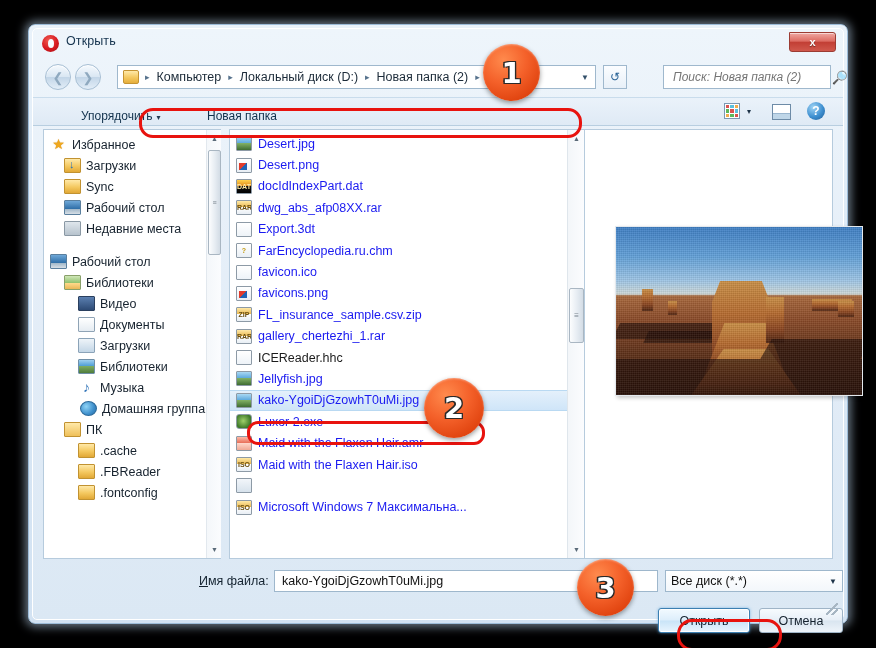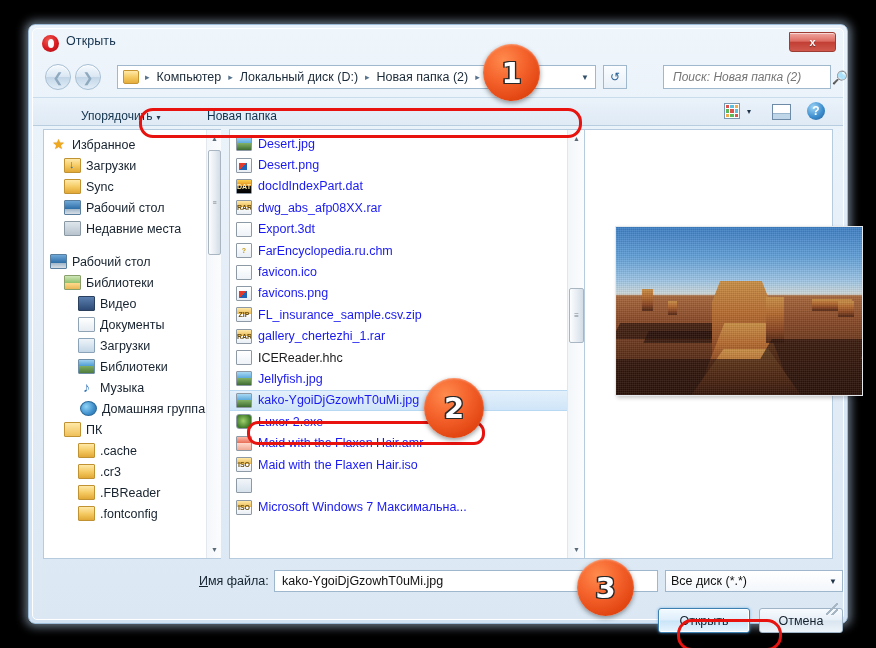--- a/index.html
+++ b/index.html
@@ -475,24 +475,20 @@
             <div class="nav-item" style="padding-left: 14px; align-items: center;">
               <span class="nav-ico ico-pc"></span>
               <span>ПК</span>
             </div>
             <div class="nav-item" style="padding-left: 28px;">
               <span class="nav-ico ico-folder"></span>
               <span>.cache</span>
             </div>
             <div class="nav-item" style="padding-left: 28px;">
               <span class="nav-ico ico-folder"></span>
-              <span>.cr3</span>
-            </div>
-            <div class="nav-item" style="padding-left: 28px;">
-              <span class="nav-ico ico-folder"></span>
               <span>.FBReader</span>
             </div>
             <div class="nav-item" style="padding-left: 28px;">
               <span class="nav-ico ico-folder"></span>
               <span>.fontconfig</span>
             </div>
           </div>
         <div style="position:absolute;right:0;top:0;width:15px;bottom:0;background:linear-gradient(to right,#f4f7fa,#fbfcfe);border-left:1px solid #e2e8ee">
           <div class="sb-arrow sb-up" style="width:15px">▲</div>
           <div style="position:absolute;left:1px;width:13px;top:20px;height:105px;background:linear-gradient(to right,#fcfdfe,#e6ecf2 55%,#d3dce5);border:1px solid #a9b6c2;border-radius:2px;display:flex;align-items:center;justify-content:center;font-size:7px;color:#78838e">≡</div>

